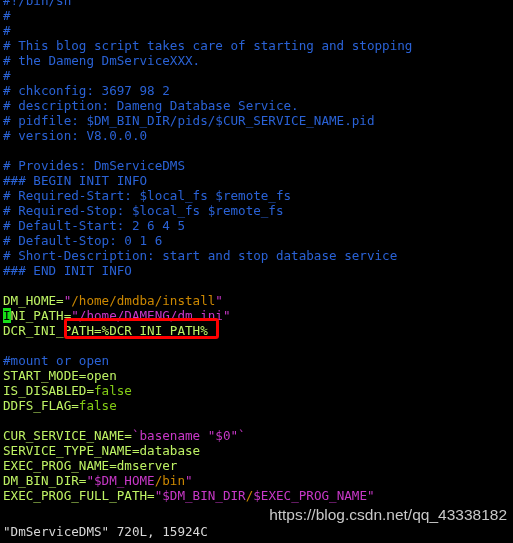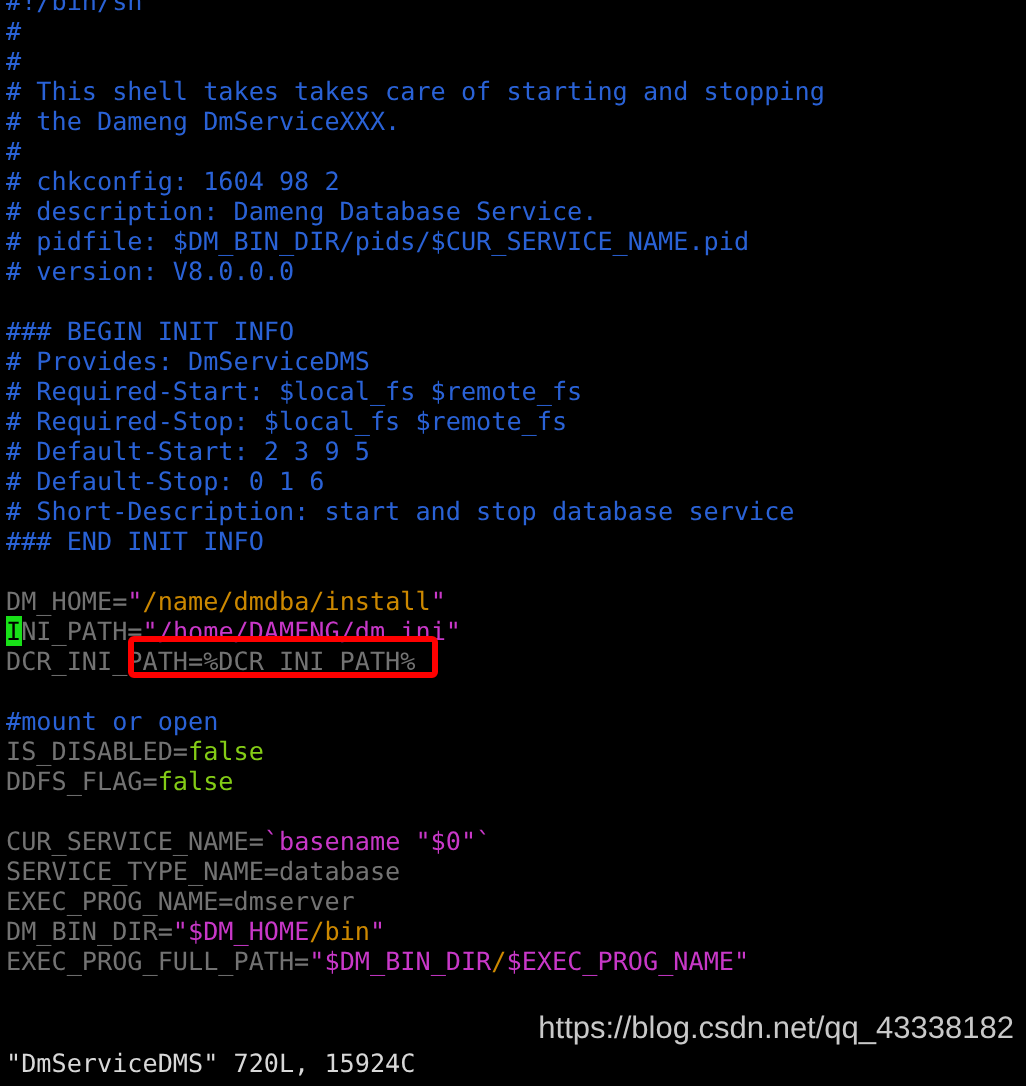--- a/index.html
+++ b/index.html
@@ -36,21 +36,21 @@
     height: 15px;
     line-height: 15px;
     font-size: 12.6px;
     white-space: pre;
     padding-left: 3px;
     letter-spacing: 0px;
   }
 
   
   .c-comment   { color: #2a62d6; }  
-  .c-var       { color: #737373; }  
+  .c-var       { color: #bef264; }  
   .c-string    { color: #c838c8; }  
   .c-path      { color: #cc8800; }  
   .c-value     { color: #84cc16; }
 
   
   .cursor {
     background: #18e018;
     color: #000000;
     display: inline-block;
   }
@@ -95,42 +95,43 @@
 </style>
 </head>
 <body>
 
 <div id="terminal">
 
   <div id="code-area">
       <div class="line"><span class="c-comment">#!/bin/sh</span></div>
       <div class="line"><span class="c-comment">#</span></div>
       <div class="line"><span class="c-comment">#</span></div>
-      <div class="line"><span class="c-comment"># This shell takes takes care of starting and stopping</span></div>
+      <div class="line"><span class="c-comment"># This blog script takes care of starting and stopping</span></div>
       <div class="line"><span class="c-comment"># the Dameng DmServiceXXX.</span></div>
       <div class="line"><span class="c-comment">#</span></div>
-      <div class="line"><span class="c-comment"># chkconfig: 1604 98 2</span></div>
+      <div class="line"><span class="c-comment"># chkconfig: 3697 98 2</span></div>
       <div class="line"><span class="c-comment"># description: Dameng Database Service.</span></div>
       <div class="line"><span class="c-comment"># pidfile: $DM_BIN_DIR/pids/$CUR_SERVICE_NAME.pid</span></div>
       <div class="line"><span class="c-comment"># version: V8.0.0.0</span></div>
       <div class="line">&nbsp;</div>
+      <div class="line"><span class="c-comment"># Provides: DmServiceDMS</span></div>
       <div class="line"><span class="c-comment">### BEGIN INIT INFO</span></div>
-      <div class="line"><span class="c-comment"># Provides: DmServiceDMS</span></div>
       <div class="line"><span class="c-comment"># Required-Start: $local_fs $remote_fs</span></div>
       <div class="line"><span class="c-comment"># Required-Stop: $local_fs $remote_fs</span></div>
-      <div class="line"><span class="c-comment"># Default-Start: 2 3 9 5</span></div>
+      <div class="line"><span class="c-comment"># Default-Start: 2 6 4 5</span></div>
       <div class="line"><span class="c-comment"># Default-Stop: 0 1 6</span></div>
       <div class="line"><span class="c-comment"># Short-Description: start and stop database service</span></div>
       <div class="line"><span class="c-comment">### END INIT INFO</span></div>
       <div class="line">&nbsp;</div>
-      <div class="line"><span class="c-var">DM_HOME=</span><span class="c-string">"</span><span class="c-path">/name/dmdba/install</span><span class="c-string">"</span></div>
+      <div class="line"><span class="c-var">DM_HOME=</span><span class="c-string">"</span><span class="c-path">/home/dmdba/install</span><span class="c-string">"</span></div>
       <div class="line"><span class="cursor">I</span><span class="c-var">NI_PATH=</span><span class="c-string">"</span><span class="c-string">/home/DAMENG/dm.ini</span><span class="c-string">"</span></div>
       <div class="line"><span class="c-var">DCR_INI_PATH=%DCR_INI_PATH%</span></div>
       <div class="line">&nbsp;</div>
       <div class="line"><span class="c-comment">#mount or open</span></div>
+      <div class="line"><span class="c-var">START_MODE=open</span></div>
       <div class="line"><span class="c-var">IS_DISABLED=</span><span class="c-value">false</span></div>
       <div class="line"><span class="c-var">DDFS_FLAG=</span><span class="c-value">false</span></div>
       <div class="line">&nbsp;</div>
       <div class="line"><span class="c-var">CUR_SERVICE_NAME=</span><span class="c-string">`basename "$0"`</span></div>
       <div class="line"><span class="c-var">SERVICE_TYPE_NAME=database</span></div>
       <div class="line"><span class="c-var">EXEC_PROG_NAME=dmserver</span></div>
       <div class="line"><span class="c-var">DM_BIN_DIR=</span><span class="c-string">"$DM_HOME</span><span class="c-path">/bin</span><span class="c-string">"</span></div>
       <div class="line"><span class="c-var">EXEC_PROG_FULL_PATH=</span><span class="c-string">"$DM_BIN_DIR</span><span class="c-path">/</span><span class="c-string">$EXEC_PROG_NAME"</span></div>
     </div>
 

